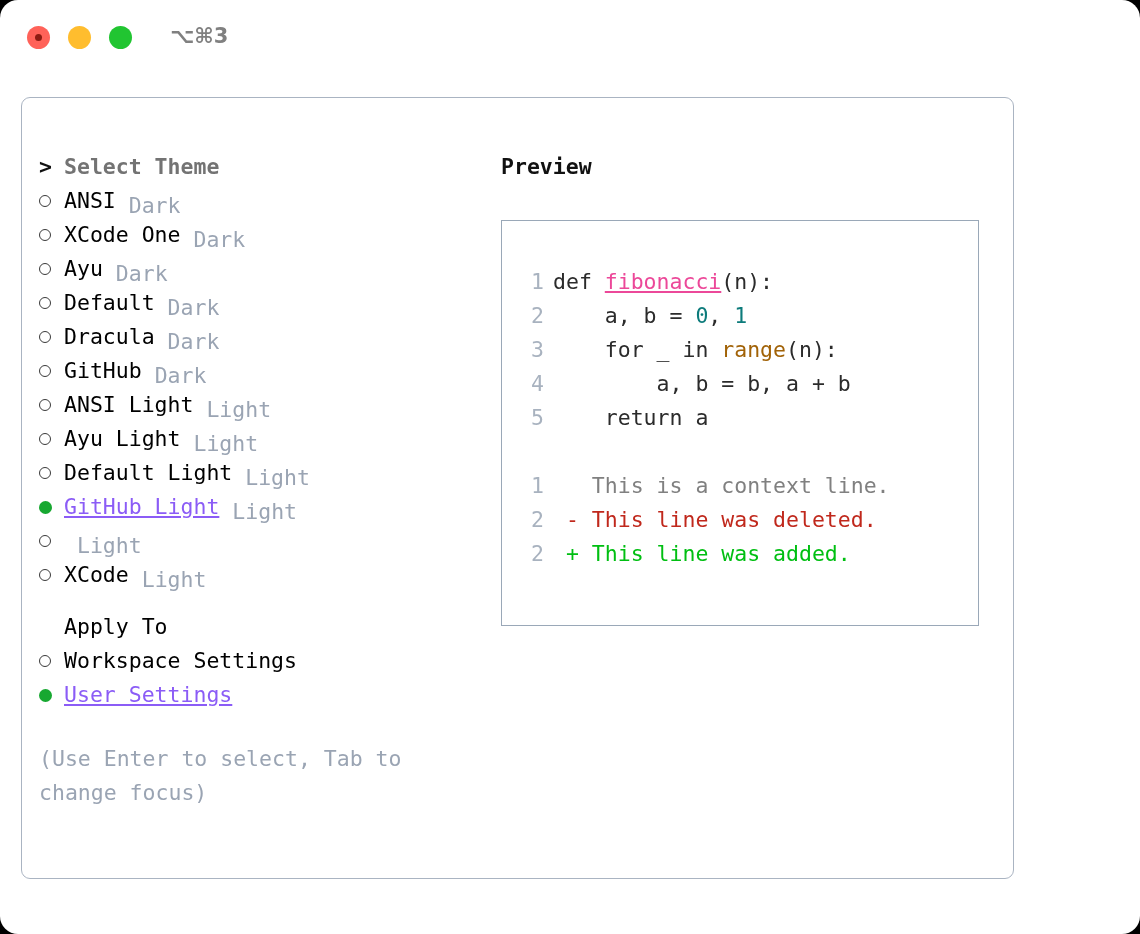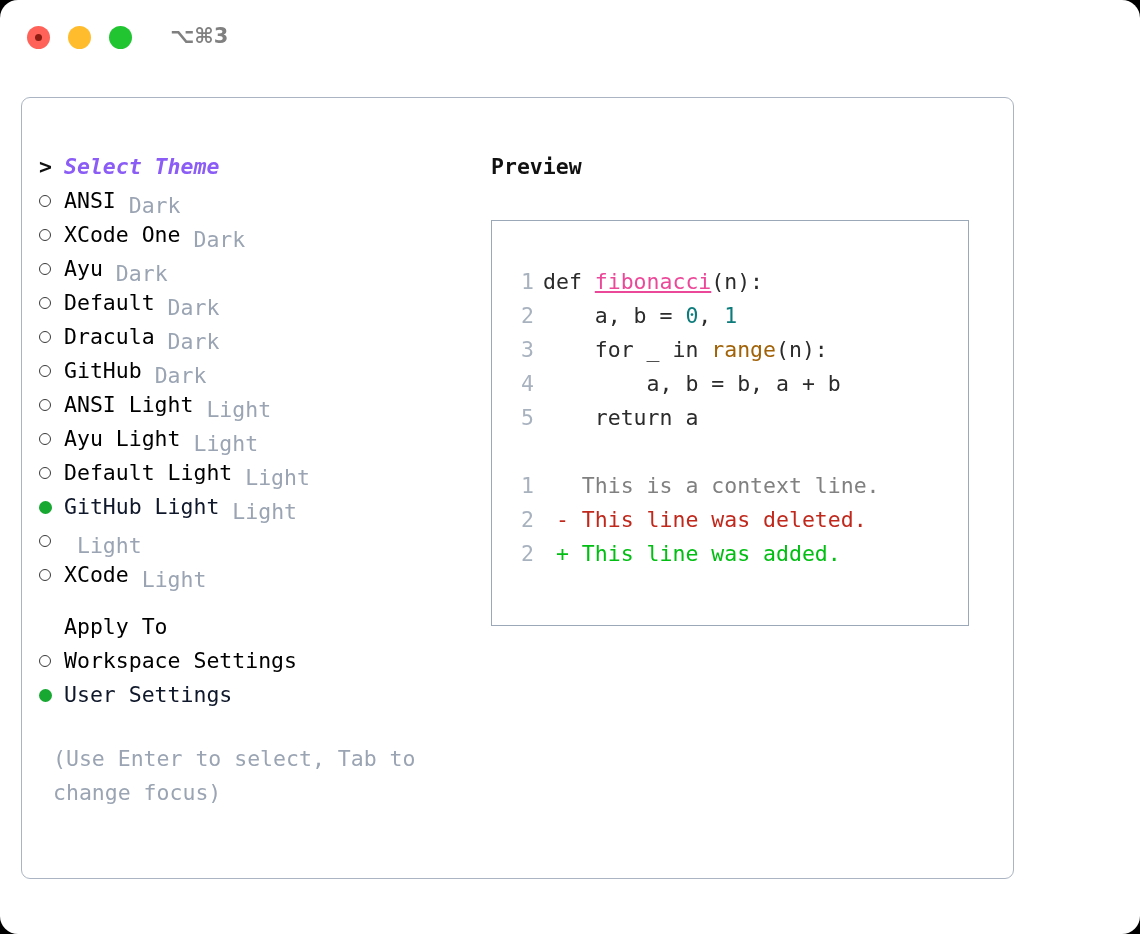--- a/index.html
+++ b/index.html
@@ -110,40 +110,39 @@
     border-radius: 50%;
     background: #17a831;
   }
   .marker .caret {
     font-weight: bold;
     color: #111111;
     font-size: 21.5px;
   }
 
   .label { color: #000000; }
-  .label.header { font-weight: bold; color: #8b5cf6; font-style: italic; }
-  .label.selected { color: #0f172a; }
+  .label.header { font-weight: bold; color: #737373; }
+  .label.selected { color: #8b5cf6; text-decoration: underline; }
   .badge { color: #9aa4b3; margin-top: 9px; }
 
   .spacer-sm { height: 18px; }
   .spacer-md { height: 30px; }
 
   .hint {
     font-size: 21.5px;
     line-height: 34px;
     color: #9aa4b3;
     width: 410px;
     white-space: pre-wrap;
-    margin-left: 14px;
   }
 
   
   .right-col {
     position: absolute;
-    left: 469px; top: 52px;
+    left: 479px; top: 52px;
     width: 490px;
   }
   .preview-title {
     font-size: 21.5px;
     font-weight: bold;
     color: #111111;
     line-height: 34px;
   }
   .preview-box {
     margin-top: 36px;

